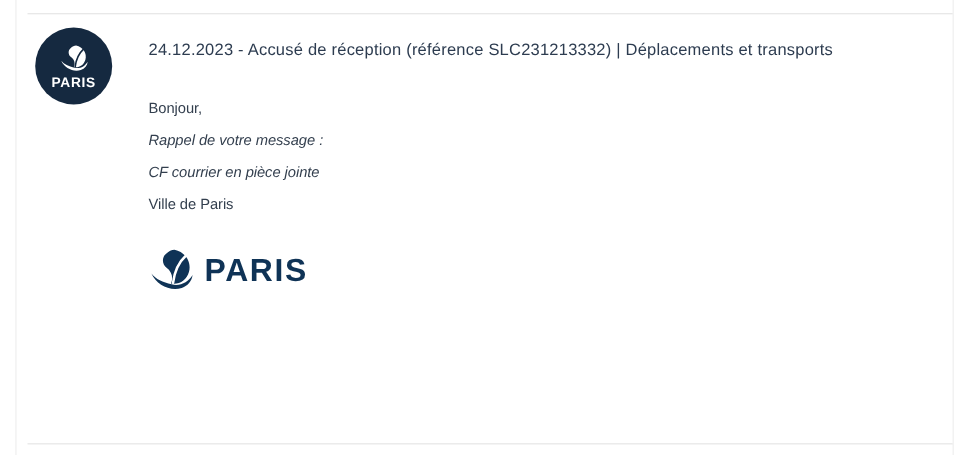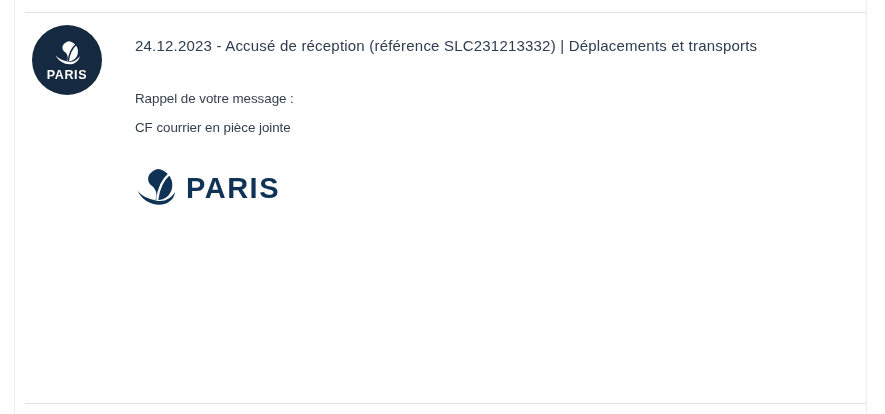--- a/index.html
+++ b/index.html
@@ -39,21 +39,21 @@
   .msg-title {
     font-size:15px; line-height:20px; font-weight:500;
     color:#2d3c50; letter-spacing:.2px;
     margin-bottom:33px;
   }
   .para {
     font-size:13.4px; line-height:19px;
     color:#333f4e; letter-spacing:-.05px;
     margin-bottom:10px;
   }
-  .italic { }
+  .italic { font-style:italic; }
 
   
   .footer-logo {
     display:flex; align-items:center; gap:9px;
     margin-top:30px;
   }
   .footer-logo svg { width:42px; height:42px; }
   .footer-logo .sail, .footer-logo .hull { fill:#0f3356; }
   .footer-logo .split { stroke:#ffffff; }
   .wordmark {
@@ -76,22 +76,24 @@
       <path class="sail" d="M36 3 C51 6 60 20 56 34 C53 45 43 52 31 50 C35 42 32 33 25 28 C19 24 18 14 24 9 C28 5 32 3 36 3 Z"></path>
       <path class="split" d="M52 11 C42 20 36 33 34 49" fill="none" stroke-width="3.5" stroke-linecap="round"></path>
       <path class="hull" d="M4 36 C11 52 30 61 46 56 C55 53 60 46 61 38 C55 48 44 54 32 51 C20 48 10 44 4 36 Z"></path>
     </svg>
     <span class="avatar-label">PARIS</span>
   </div>
 
   <div class="content">
     <div class="msg-title">24.12.2023 - Accusé de réception (référence SLC231213332) | Déplacements et transports</div>
 
+    <p class="para">Bonjour,</p>
     <p class="para italic">Rappel de votre message :</p>
     <p class="para italic">CF courrier en pièce jointe</p>
+    <p class="para">Ville de Paris</p>
 
     <div class="footer-logo">
       <svg viewBox="0 0 64 64" aria-hidden="true">
         <path class="sail" d="M36 3 C51 6 60 20 56 34 C53 45 43 52 31 50 C35 42 32 33 25 28 C19 24 18 14 24 9 C28 5 32 3 36 3 Z"></path>
         <path class="split" d="M52 11 C42 20 36 33 34 49" fill="none" stroke-width="3.5" stroke-linecap="round"></path>
         <path class="hull" d="M4 36 C11 52 30 61 46 56 C55 53 60 46 61 38 C55 48 44 54 32 51 C20 48 10 44 4 36 Z"></path>
       </svg>
       <span class="wordmark">PARIS</span>
     </div>
   </div>

